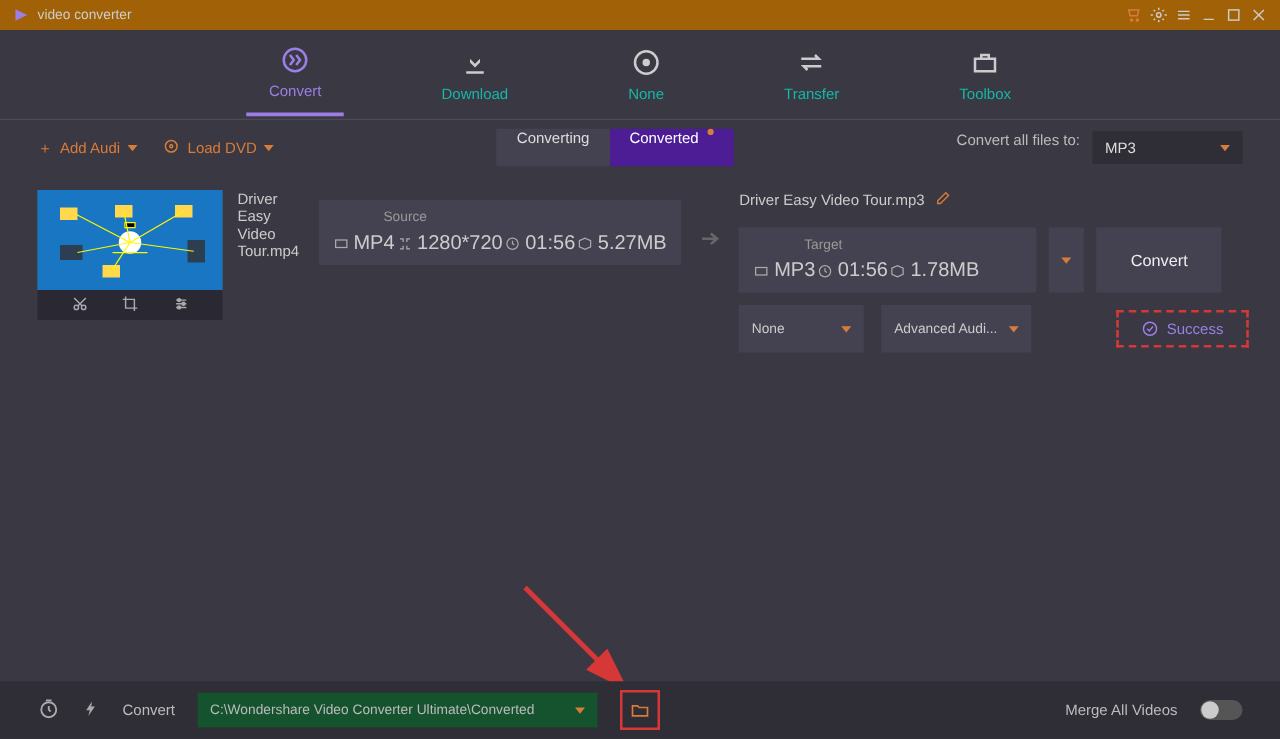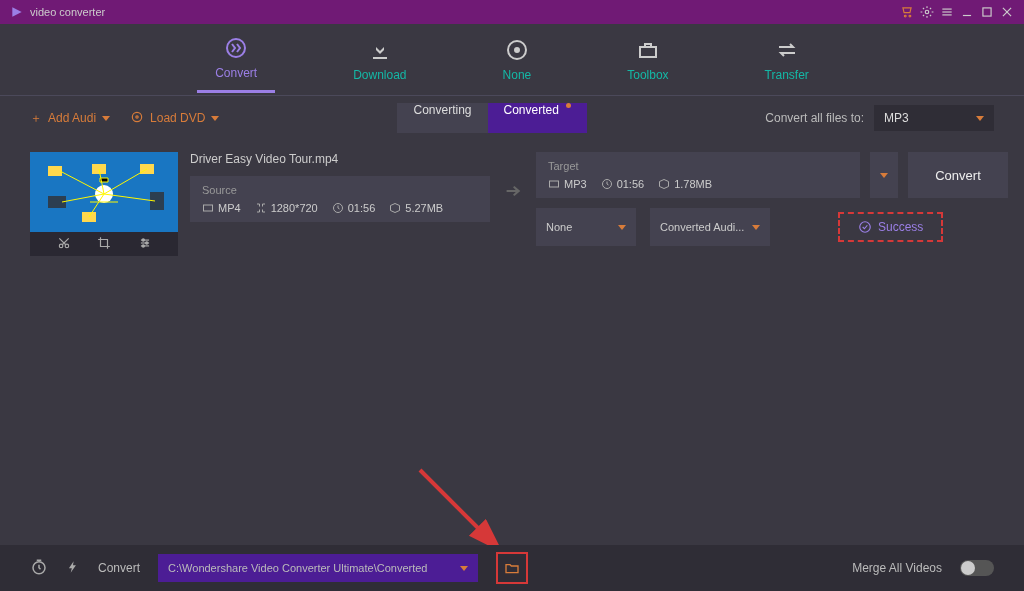--- a/index.html
+++ b/index.html
@@ -1,56 +1,56 @@
 <!DOCTYPE html>
 <html><head>
 <meta charset="utf-8">
 <style>
 * { margin:0; padding:0; box-sizing:border-box; font-family:Arial,sans-serif; }
 body { width:1024px; height:591px; background:#3a3842; color:#bbb; font-size:12px; overflow:hidden; position:relative; }
-.titlebar { height:24px; background:#701a75; display:flex; align-items:center; padding:0 10px; justify-content:space-between; }
+.titlebar { height:24px; background:#a16207; display:flex; align-items:center; padding:0 10px; justify-content:space-between; }
 .titlebar-left { display:flex; align-items:center; gap:6px; font-size:11px; color:#ccc; }
 .titlebar-right { display:flex; align-items:center; gap:6px; }
 .tbi { width:14px; height:14px; display:inline-flex; align-items:center; justify-content:center; }
 .tabs { height:72px; background:#3a3842; display:flex; align-items:center; justify-content:center; gap:60px; border-bottom:1px solid #4b495a; }
 .tab { display:flex; flex-direction:column; align-items:center; gap:6px; color:#14b8a6; font-size:12px; padding:10px 18px; cursor:pointer; }
 .tab.active { color:#9b7fe6; border-bottom:3px solid #9b7fe6; }
 .tab-icon { width:24px; height:24px; display:flex; align-items:center; justify-content:center; }
 .subbar { height:44px; background:#3a3842; display:flex; align-items:center; padding:0 30px; gap:20px; }
 .spacer { flex:1; }
 .txtbtn { display:flex; align-items:center; gap:6px; color:#bbb; font-size:12px; cursor:pointer; }
 .orange { color:#d87c3a; }
 .subtabs { display:flex; height:30px; }
 .subtab { padding:0 16px; font-size:12px; color:#ddd; cursor:pointer; background:#444250; }
 .subtab.active { background:#4c1d95; color:#fff; position:relative; }
 .dot { width:5px; height:5px; background:#d87c3a; border-radius:50%; display:inline-block; margin-left:4px; vertical-align:top; }
-.format-sel { display:flex; align-items:center; gap:10px; }
+.format-sel { display:flex; align-items:flex-start; gap:10px; }
 .selectbox { background:#2f2d36; height:26px; min-width:120px; display:flex; align-items:center; padding:0 10px; justify-content:space-between; font-size:12px; color:#ddd; cursor:pointer; }
 .caret-down { width:0; height:0; border-left:4px solid transparent; border-right:4px solid transparent; border-top:5px solid #d87c3a; }
 .content { padding:12px 30px; }
 .file-row { display:flex; align-items:flex-start; gap:12px; }
 .thumb-wrap { display:flex; flex-direction:column; }
 .thumb { width:148px; height:80px; background:#1d7fc2; position:relative; overflow:hidden; }
 .thumb-tools { height:24px; background:#2a2832; display:flex; align-items:center; justify-content:space-evenly; width:148px; }
-.col { display:flex; flex-direction:column; gap:6px; }
+.col { display:flex; flex-direction:row; gap:6px;align-items:flex-end; }
 .fname { color:#ccc; font-size:12px; margin-bottom:4px; }
 .infobox { background:#444250; padding:8px 12px; width:300px; }
-.info-title { font-size:11px; color:#999; margin-bottom:6px; }
-.info-row { display:flex; align-items:center; gap:14px; font-size:11px; color:#ccc; }
+.info-title { font-size:11px; color:#999; margin-bottom:6px;margin-left:40px; }
+.info-row { display:flex; align-items:center; gap:2px; font-size:16px; color:#ccc; }
 .ii { display:flex; align-items:center; gap:4px; }
 .arrow-right { width:22px; height:22px; display:flex; align-items:center; justify-content:center; color:#666; margin-top:28px; }
 .rightcol { display:flex; flex-direction:column; gap:10px; }
 .target-row { display:flex; align-items:stretch; gap:10px; }
 .drop-btn { width:28px; background:#444250; display:flex; align-items:center; justify-content:center; cursor:pointer; }
 .convert-btn { background:#444250; width:100px; display:flex; align-items:center; justify-content:center; color:#eee; font-size:13px; cursor:pointer; }
 .opts-row { display:flex; align-items:center; gap:14px; }
 .sel-sm { background:#444250; height:38px; min-width:100px; display:flex; align-items:center; padding:0 10px; justify-content:space-between; font-size:11px; color:#ccc; cursor:pointer; }
 .success-box { border:2px dashed #d63838; padding:6px 18px; display:flex; align-items:center; gap:6px; color:#9b7fe6; font-size:12px; }
 .footer { position:absolute; bottom:0; left:0; right:0; height:46px; background:#2f2d36; display:flex; align-items:center; padding:0 30px; gap:18px; }
-.output-sel { background:#4c1d95; height:28px; width:320px; display:flex; align-items:center; padding:0 10px; justify-content:space-between; font-size:11px; color:#bbb; }
+.output-sel { background:#14532d; height:28px; width:320px; display:flex; align-items:center; padding:0 10px; justify-content:space-between; font-size:11px; color:#bbb; }
 .folder-btn { width:32px; height:32px; border:2px solid #d63838; display:flex; align-items:center; justify-content:center; cursor:pointer; }
 .toggle { width:34px; height:16px; background:#555; border-radius:8px; position:relative; }
 .toggle-knob { width:14px; height:14px; background:#ccc; border-radius:50%; position:absolute; top:1px; left:1px; }
 .convertall { background:#8067d4; color:#fff; width:120px; height:32px; display:flex; align-items:center; justify-content:center; font-size:13px; border-radius:2px; cursor:pointer; }
 .arrow-annot { position:absolute; pointer-events:none; }
 
 .thumb svg { width:100%; height:100%; }
 </style>
 </head>
 <body>
@@ -128,33 +128,33 @@
         <svg viewBox="0 0 24 24" stroke="#ccc" fill="none" stroke-width="2">
           <circle cx="12" cy="12" r="9"></circle>
           <circle cx="12" cy="12" r="2" fill="#ccc"></circle>
         </svg>
       </span>
     <span>None</span>
   </div>
   <div class="tab">
     <span class="tab-icon">
         <svg viewBox="0 0 24 24" stroke="#ccc" fill="none" stroke-width="2">
+          <path d="M4 9h14l-3-3M20 15H6l3 3"></path>
+        </svg>
+      </span>
+    <span>Transfer</span>
+  </div>
+  <div class="tab">
+    <span class="tab-icon">
+        <svg viewBox="0 0 24 24" stroke="#ccc" fill="none" stroke-width="2">
           <rect x="4" y="9" width="16" height="10"></rect>
           <path d="M9 9V6h6v3"></path>
         </svg>
       </span>
     <span>Toolbox</span>
-  </div>
-  <div class="tab">
-    <span class="tab-icon">
-        <svg viewBox="0 0 24 24" stroke="#ccc" fill="none" stroke-width="2">
-          <path d="M4 9h14l-3-3M20 15H6l3 3"></path>
-        </svg>
-      </span>
-    <span>Transfer</span>
   </div>
 </div>
 
 <div class="subbar">
   <div class="txtbtn orange">
     <span>＋</span>
     <span>Add Audi</span>
     <span class="caret-down"></span>
   </div>
   <div class="txtbtn orange">
@@ -259,22 +259,28 @@
       </div>
     </div>
 
     <div class="arrow-right">
       <svg width="22" height="22" viewBox="0 0 24 24" fill="#666">
           <path d="M5 11h10l-3-3 1.5-1.5L20 12l-6.5 5.5L12 16l3-3H5z"></path>
         </svg>
     </div>
 
     <div class="rightcol">
+      <div class="fname" style="display:flex;align-items:center;gap:8px;">
+        <span>Driver Easy Video Tour.mp3</span>
+        <span><svg width="13" height="13" viewBox="0 0 24 24" stroke="#d87c3a" fill="none" stroke-width="2">
+              <path d="M4 20h4L20 8l-4-4L4 16v4z"></path>
+            </svg></span>
+      </div>
       <div class="target-row">
-        <div class="infobox" style="width:324px;">
+        <div class="infobox" style="width:238px;">
           <div class="info-title">Target</div>
           <div class="info-row">
             <span class="ii">
                 <svg width="12" height="12" viewBox="0 0 24 24" stroke="#aaa" fill="none" stroke-width="2">
                   <rect x="3" y="6" width="18" height="12"></rect>
                 </svg>
                 <span>MP3</span>
               </span>
             <span class="ii">
                 <svg width="12" height="12" viewBox="0 0 24 24" stroke="#aaa" fill="none" stroke-width="2">
@@ -295,21 +301,21 @@
             <span class="caret-down"></span>
           </div>
         <div class="convert-btn">Convert</div>
       </div>
       <div class="opts-row">
         <div class="sel-sm">
           <span>None</span>
           <span class="caret-down"></span>
         </div>
         <div class="sel-sm" style="min-width:120px;">
-          <span>Converted Audi...</span>
+          <span>Advanced Audi...</span>
           <span class="caret-down"></span>
         </div>
         <div style="width:40px;"></div>
         <div class="success-box">
           <svg width="14" height="14" viewBox="0 0 24 24" stroke="#9b7fe6" fill="none" stroke-width="2">
               <circle cx="12" cy="12" r="9"></circle>
               <path d="M8 12l3 3 5-6"></path>
             </svg>
           <span>Success</span>
         </div>

